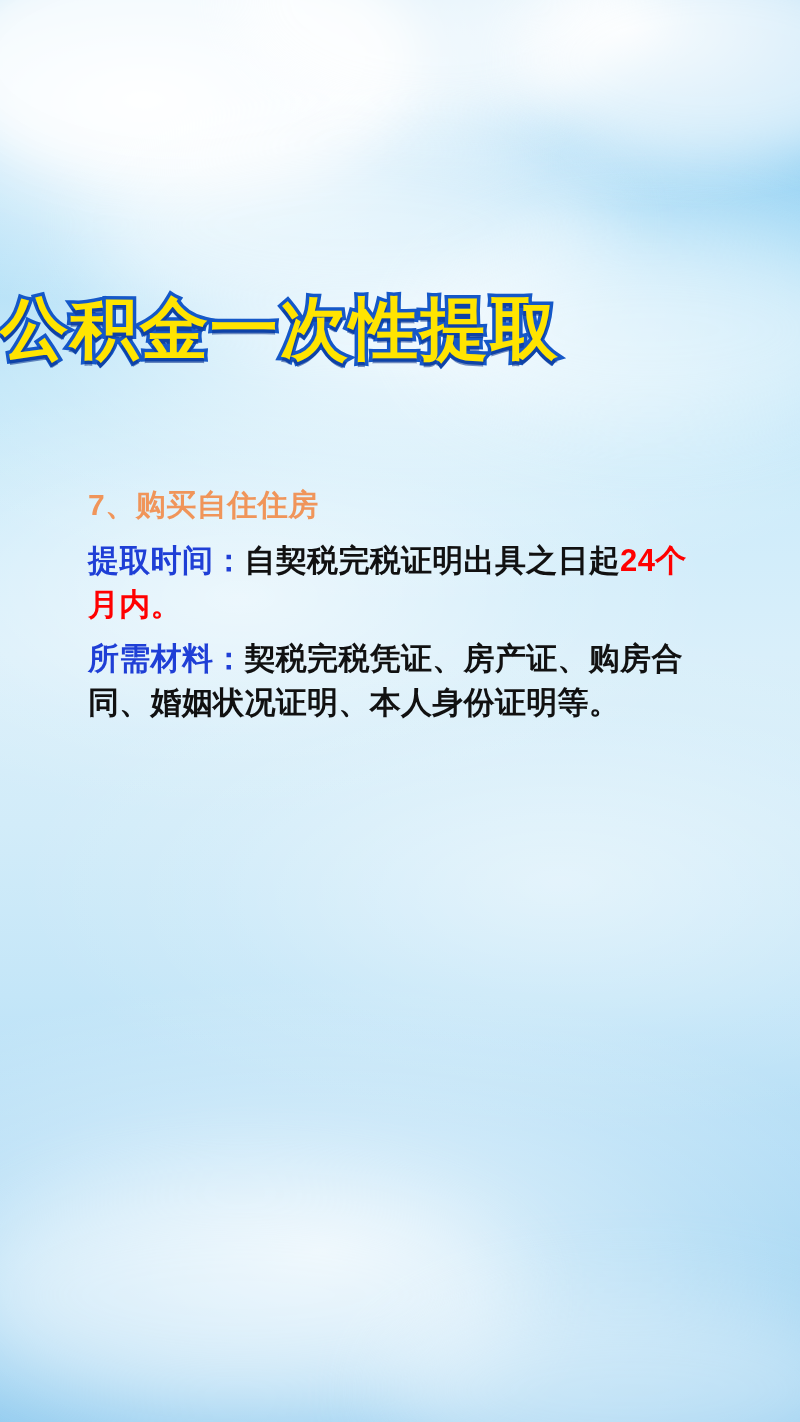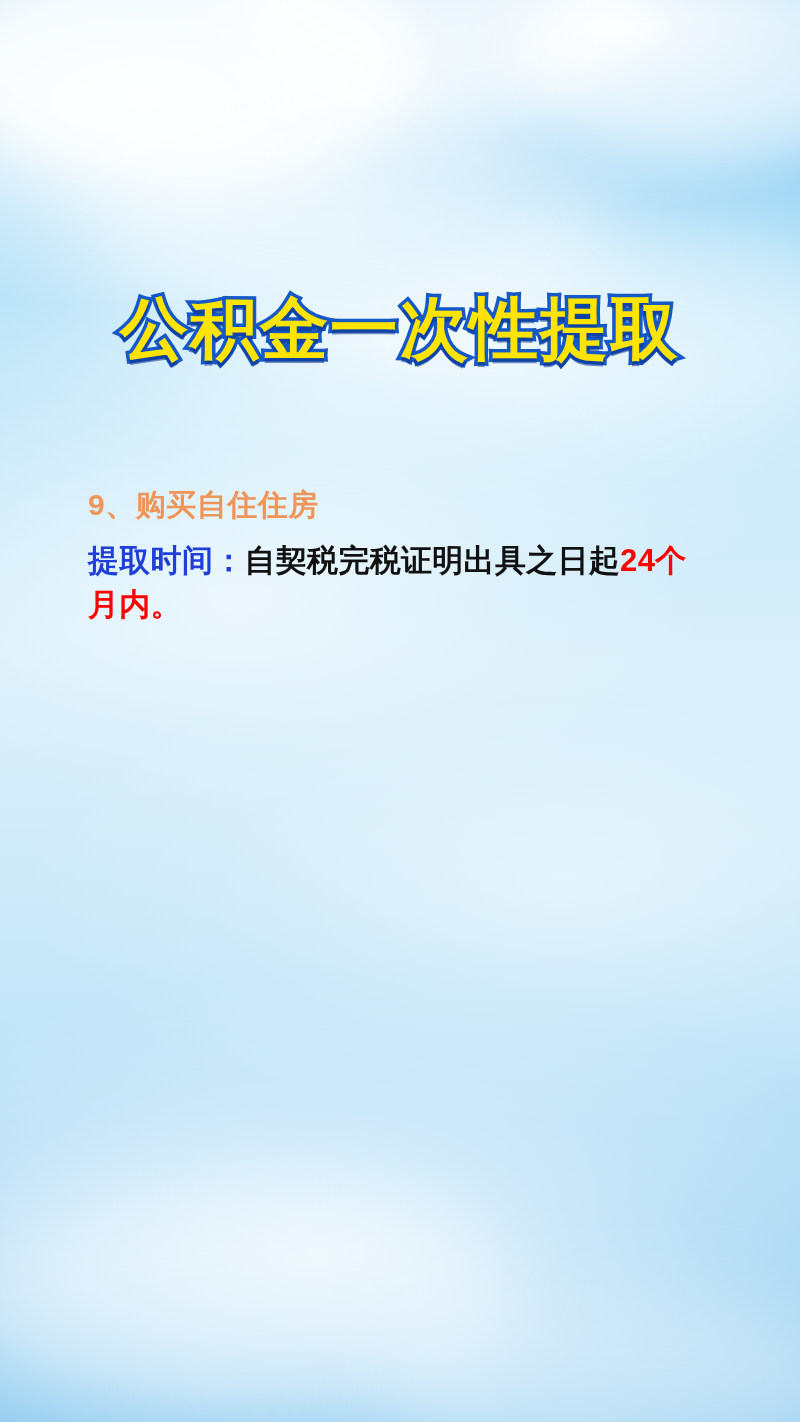--- a/index.html
+++ b/index.html
@@ -51,21 +51,20 @@
   .cloud.c4 { left: 90px;   top: 120px;  width: 520px; height: 210px; opacity: 0.5; filter: blur(38px); }
   .cloud.c5 { left: 420px;  top: 230px;  width: 460px; height: 200px; opacity: 0.45; filter: blur(40px); }
   .cloud.c6 { left: -40px;  top: 1180px; width: 560px; height: 230px; opacity: 0.5; filter: blur(42px); }
   .cloud.c7 { left: 380px;  top: 1290px; width: 500px; height: 200px; opacity: 0.45; filter: blur(42px); }
 
   .title-wrap {
     position: absolute;
     top: 292px;
     left: 0;
     right: 0;
-    text-align: center;
     z-index: 3;
   }
   .title {
     display: inline-block;
     font-family: "DejaVu Sans", "Liberation Sans", sans-serif;
     font-size: 68px;
     font-weight: bold;
     letter-spacing: 2px;
     color: #ffe400;
     -webkit-text-stroke: 7px #1558c8;
@@ -121,24 +120,27 @@
   <div class="cloud c6"></div>
   <div class="cloud c7"></div>
 
   <div class="title-wrap">
     <div class="title">公积金一次性提取</div>
   </div>
 
   <div class="body-block">
 
     <div class="section">
-      <div class="sec-head">9、购买自住住房</div>
+      <div class="sec-head">7、购买自住住房</div>
 
       <div class="line">
         <span class="label">提取时间：</span><span class="plain">自契税完税证明出具之日起</span><span class="red">24个月内。</span>
       </div>
 
+      <div class="line">
+        <span class="label">所需材料：</span><span class="plain">契税完税凭证、房产证、购房合同、婚姻状况证明、本人身份证明等。</span>
+      </div>
 
     </div>
 
 
   </div>
 </div>
 
 </body></html>

